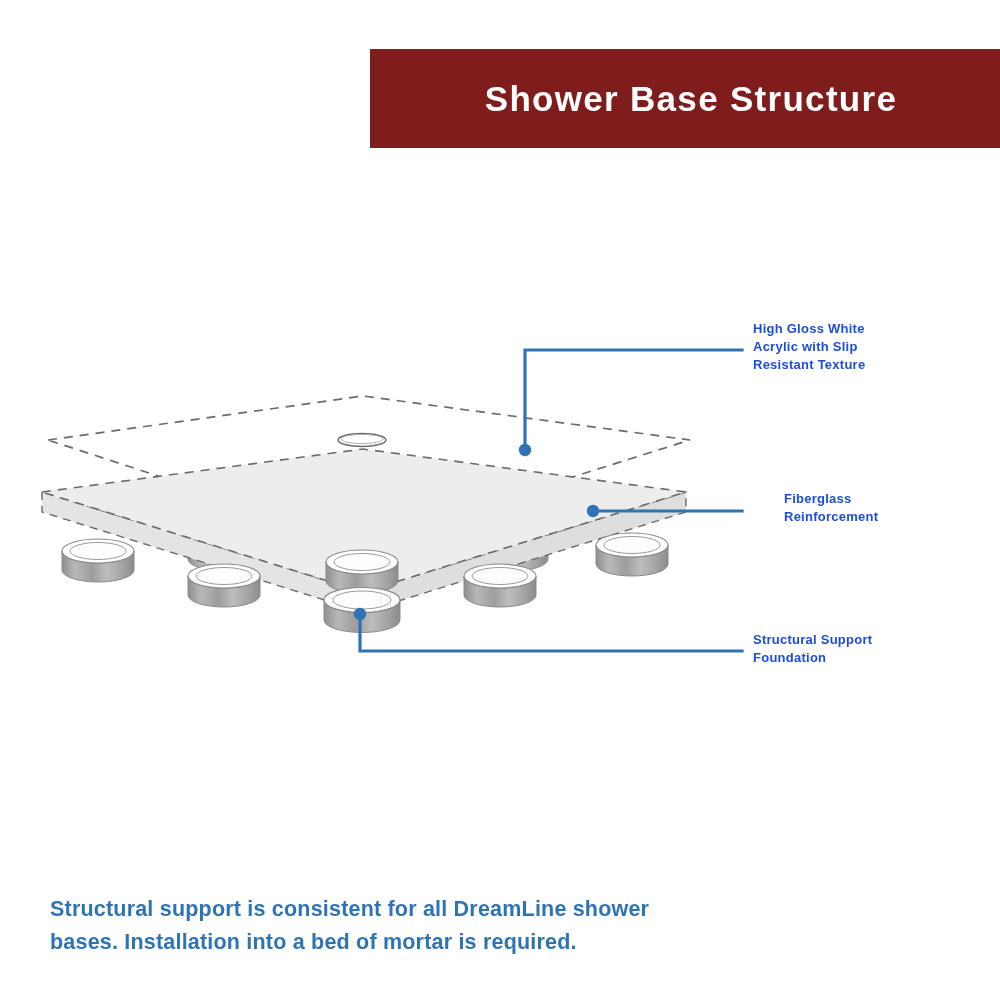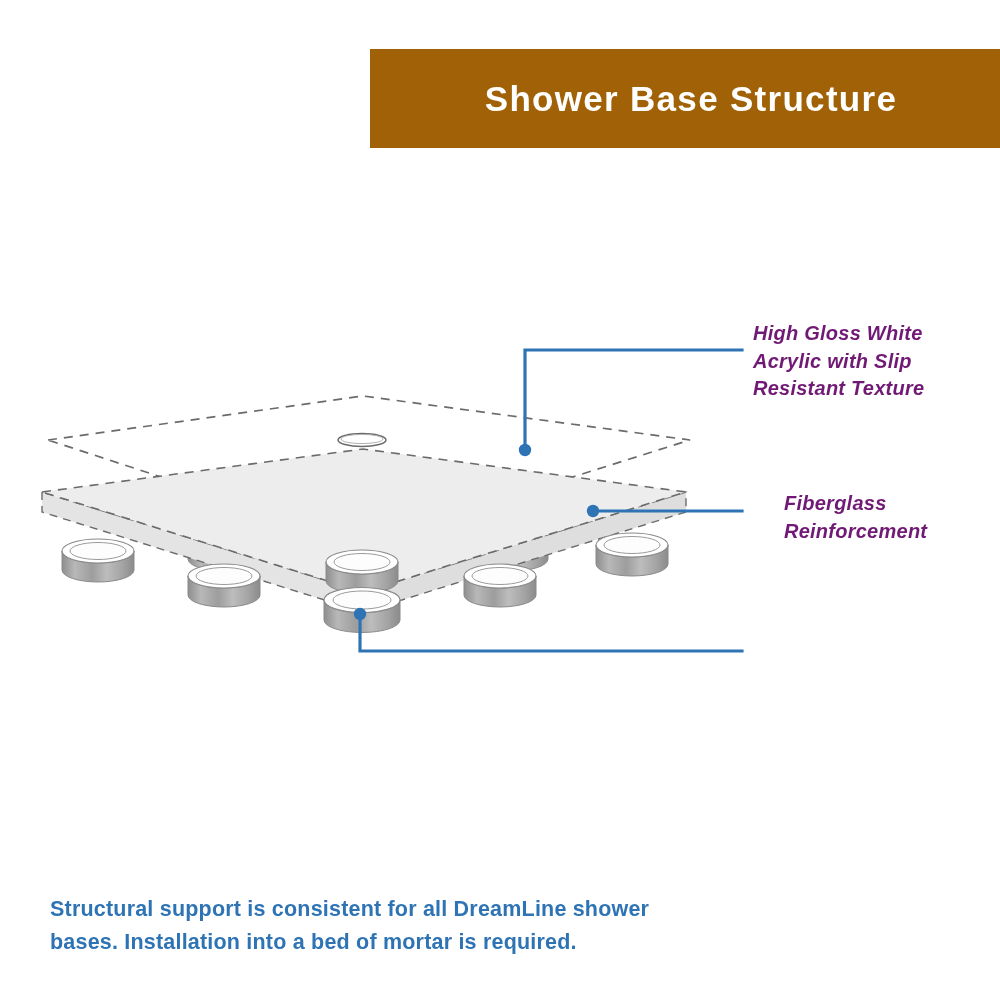--- a/index.html
+++ b/index.html
@@ -24,21 +24,21 @@
     height: 1000px;
   }
 
   
   .header-banner {
     position: absolute;
     left: 370px;
     top: 49px;
     width: 630px;
     height: 99px;
-    background: #a16207;
+    background: #7f1d1d;
     display: flex;
     align-items: center;
     justify-content: center;
     box-sizing: border-box;
     padding-left: 30px;
     padding-right: 18px;
   }
   .header-title {
     color: #ffffff;
     font-size: 35px;
@@ -53,28 +53,27 @@
     position: absolute;
     left: 0;
     top: 0;
     width: 1000px;
     height: 1000px;
   }
 
   
   .callout-label {
     position: absolute;
-    color: #701a75;
-    font-size: 20px;
+    color: #1d4ed8;
+    font-size: 13px;
     font-weight: bold;
     line-height: 1.38;
     letter-spacing: 0.25px;
     font-family: "Liberation Sans", sans-serif;
     white-space: pre-line;
-    font-style: italic;
   }
   #callout-acrylic  { left: 753px; top: 320px; width: 230px; }
   #callout-fiber    { left: 784px; top: 490px; width: 230px; }
   #callout-support  { left: 753px; top: 631px; width: 230px; }
 
   
   .caption {
     position: absolute;
     left: 50px;
     top: 857px;
@@ -203,16 +202,18 @@
     </g>
   </svg>
 
   <div class="callout-label" id="callout-acrylic">High Gloss White
 Acrylic with Slip
 Resistant Texture</div>
 
   <div class="callout-label" id="callout-fiber">Fiberglass
 Reinforcement</div>
 
+  <div class="callout-label" id="callout-support">Structural Support
+Foundation</div>
 
   <div class="caption">Structural support is consistent for all DreamLine shower bases. Installation into a bed of mortar is required.</div>
 
 </div>
 
 </body></html>

